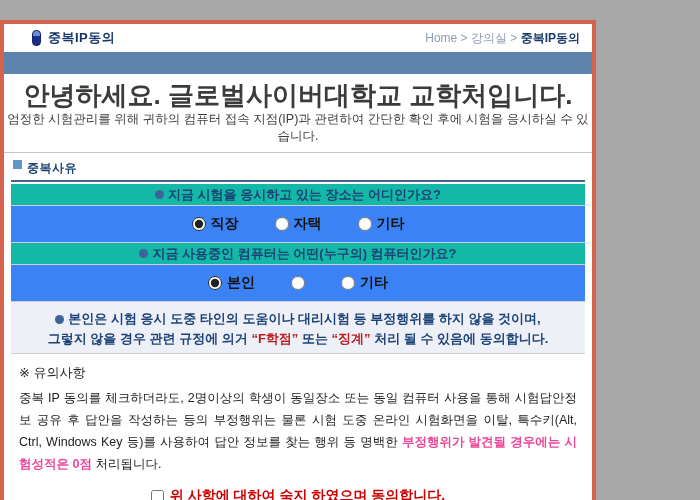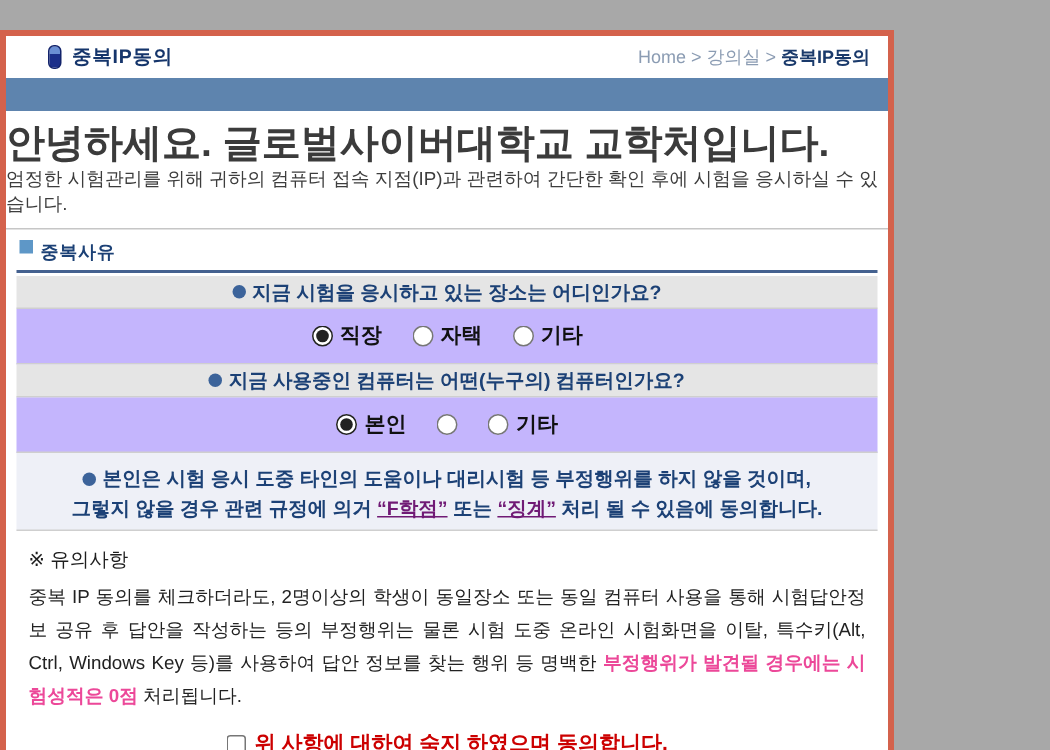--- a/index.html
+++ b/index.html
@@ -15,38 +15,38 @@
   .top-header { height:28px; display:flex; align-items:center; justify-content:space-between; padding:0 12px 0 28px; background:#fff; }
   .page-title-wrap { display:flex; align-items:center; gap:7px; }
   .pin-icon { width:9px; height:16px; border-radius:4px; background:linear-gradient(#6b8fd4 0 5px, #1b2f8a 5px 100%); border:1px solid #12236b; }
   .page-title { font-size:13px; font-weight:bold; color:#15356b; letter-spacing:0.5px; }
   .breadcrumb { font-size:12px; color:#8b9cb3; }
   .breadcrumb .crumb-link { color:#8b9cb3; text-decoration:none; cursor:pointer; }
   .breadcrumb .crumb-current { color:#1a3a6b; font-weight:bold; }
   
   .blue-bar { height:22px; background:#5e84ae; }
   
-  .intro { padding:5px 0 7px; border-bottom:1px solid #c6c6c6; }
+  .intro { text-align:center; padding:5px 0 7px; border-bottom:1px solid #c6c6c6; }
   .intro-title { font-size:26px; font-weight:bold; color:#3b3b3b; line-height:32px; }
   .intro-sub { font-size:12.5px; color:#3d3d3d; line-height:17px; }
   
   .section-head { margin:7px 7px 0; padding:0 0 3px 2px; border-bottom:2px solid #44618f; display:flex; align-items:flex-start; gap:5px; }
   .sq-icon { width:9px; height:9px; background:#5e97c7; }
   .section-title { font-size:12px; font-weight:bold; color:#1c4176; letter-spacing:0.5px; }
   
   .qa { margin:2px 7px 0; }
-  .q-row { background:#e5e5e5; height:22px; display:flex; align-items:center; justify-content:center; gap:4px; border-bottom:1px solid #cfcfcf; }
+  .q-row { background:#14b8a6; height:22px; display:flex; align-items:center; justify-content:center; gap:4px; border-bottom:1px solid #cfcfcf; }
   .q-text { font-size:13px; font-weight:bold; color:#1c4176; }
   .dot-icon { width:9px; height:9px; border-radius:50%; background:#3c639a; display:inline-block; }
-  .opt-row { background:#c4b5fd; height:37px; display:flex; align-items:center; justify-content:center; gap:20px; border-bottom:1px solid #cfcfcf; }
+  .opt-row { background:#3b82f6; height:37px; display:flex; align-items:center; justify-content:center; gap:36px; border-bottom:1px solid #cfcfcf; }
   .opt { display:flex; align-items:center; gap:5px; font-size:14px; font-weight:bold; color:#111; cursor:pointer; }
   .opt input { width:14px; height:14px; accent-color:#222; cursor:pointer; }
   .pledge-row { background:#eef0f7; padding:7px 0 4px; text-align:center; border-bottom:1px solid #cfcfcf; }
   .pledge-line { font-size:13px; font-weight:bold; color:#1c4176; line-height:20px; }
-  .pledge-line .hl { color:#701a75;text-decoration:underline; }
+  .pledge-line .hl { color:#b91c1c; }
   .pledge-line .dot-icon { margin-right:4px; position:relative; top:1px; }
   
   .notice { margin:10px 15px 0; }
   .notice-title { font-size:13px; font-weight:normal; color:#1e1e1e; margin-bottom:5px; }
   .notice-body { font-size:12.5px; color:#222; line-height:22px; text-align:justify; }
   .notice-body b { color:#ec4899; }
   
   .agree-row { margin-top:12px; text-align:center; }
   .agree-label { font-size:14px; font-weight:bold; color:#cc0000; display:inline-flex; align-items:center; gap:6px; cursor:pointer; }
   .agree-label input { width:13px; height:13px; cursor:pointer; }

